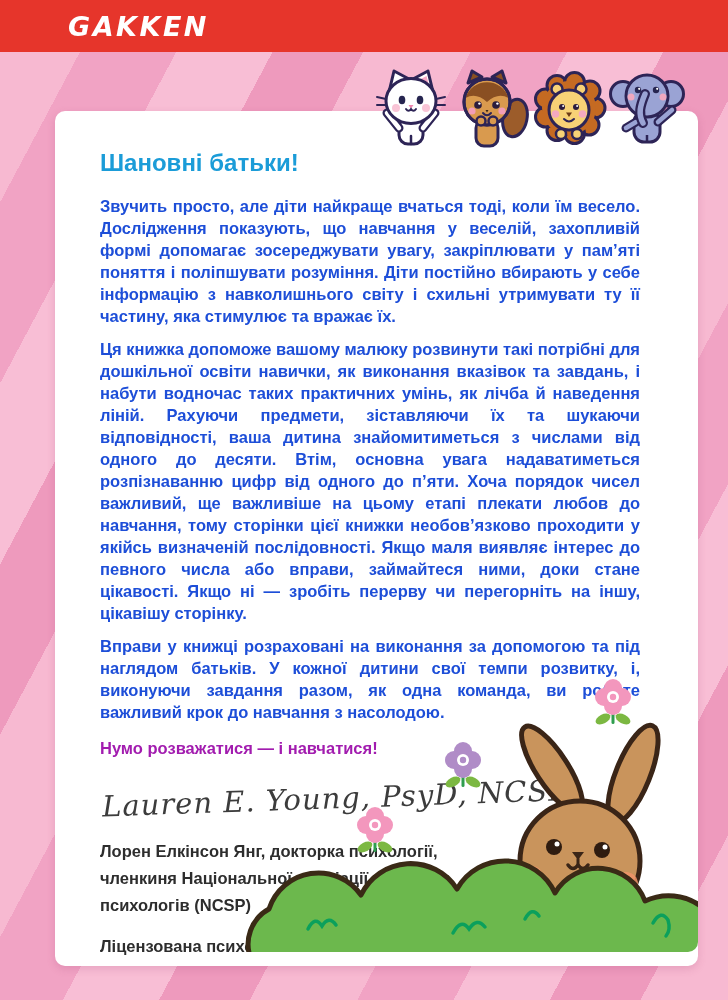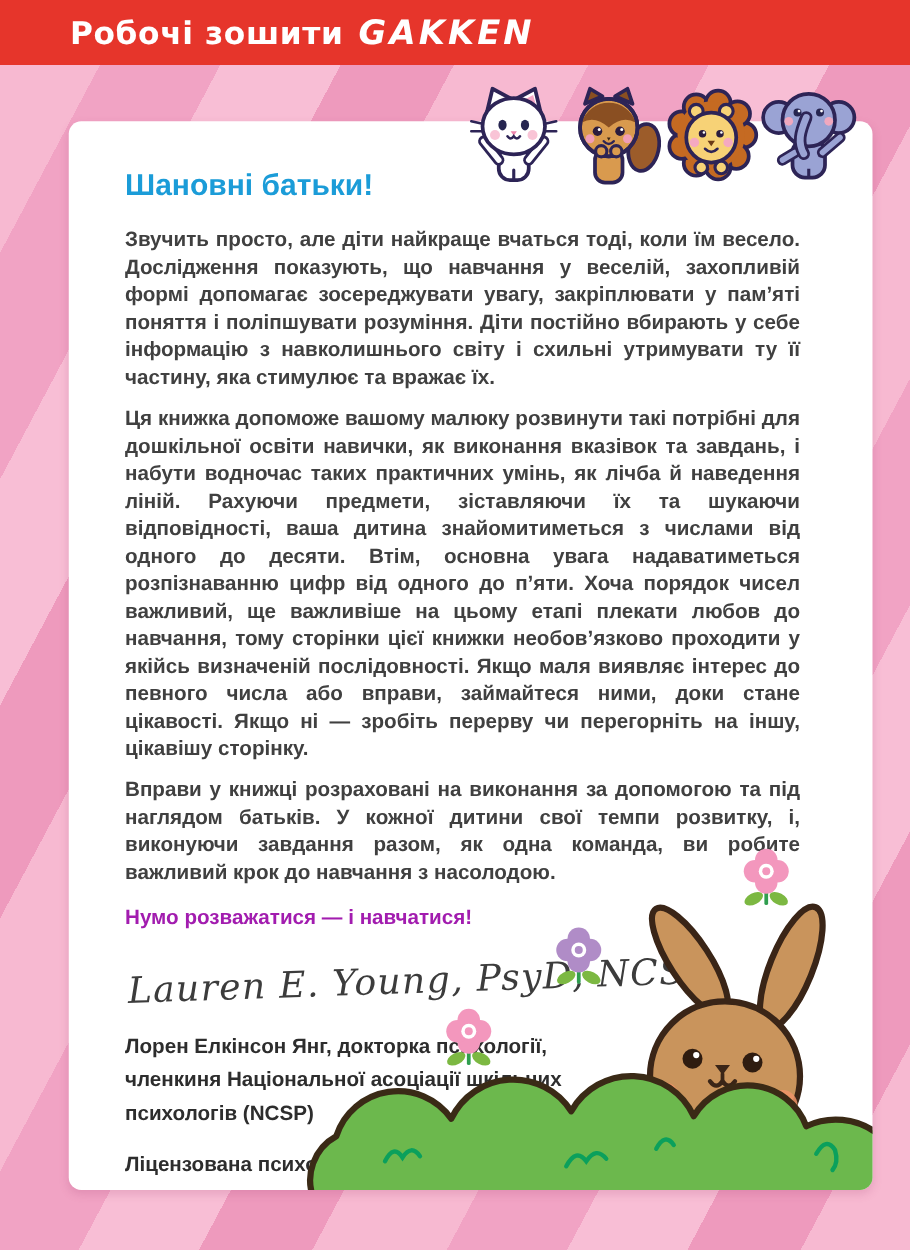--- a/index.html
+++ b/index.html
@@ -12,27 +12,27 @@
       #f8bed5 180px 265px, #ee9abd 265px 345px);}
   
   .header-bar{position:absolute;left:0;top:0;width:728px;height:52px;
     background:#e6352b;display:flex;align-items:center;padding-left:56px;
     box-sizing:border-box;z-index:5;}
   .header-bar .series{color:#fff;font-size:25px;font-weight:700;letter-spacing:.5px;
     font-family:"DejaVu Sans",sans-serif;}
   .header-bar .brand{color:#fff;font-size:27px;font-weight:800;letter-spacing:2.5px;
     margin-left:12px;font-family:"DejaVu Sans",sans-serif;font-style:italic;}
   
-  .card{position:absolute;left:55px;top:97px;width:643px;height:855px;
+  .card{position:absolute;left:55px;top:111px;width:643px;height:855px;
     background:#ffffff;border-radius:10px;z-index:2;overflow:hidden;
     box-shadow:0 3px 8px rgba(160,60,110,.20);box-sizing:border-box;
     padding:0 58px 0 45px;}
   .card h1{color:#1b9cd8;font-size:24px;font-weight:800;margin:38px 0 18px 0;
     position:relative;z-index:3;}
-  .card p.body{color:#404040;font-size:16.5px;line-height:22px;font-weight:600;
+  .card p.body{color:#1d4ed8;font-size:16.5px;line-height:22px;font-weight:600;
     text-align:justify;margin:0 0 11px 0;position:relative;z-index:3;}
   .card p.closing{color:#a21caf;font-size:16.5px;font-weight:600;margin:16px 0 0 0;
     position:relative;z-index:3;}
   .signature{font-family:"DejaVu Serif",serif;font-style:italic;font-size:29px;
     color:#3c3c3c;margin:22px 0 0 2px;transform:rotate(-2deg);
     letter-spacing:1px;position:relative;z-index:3;white-space:nowrap;}
   .credentials{color:#2d2d2d;font-size:16.5px;line-height:27px;font-weight:600;
     max-width:365px;margin:24px 0 0 0;position:relative;z-index:3;}
   .license{color:#2d2d2d;font-size:16.5px;font-weight:600;margin:18px 0 0 0;
     position:relative;z-index:3;}
@@ -43,21 +43,20 @@
   
   .scene{position:absolute;left:55px;top:657px;width:643px;height:295px;
     z-index:2;pointer-events:none;border-radius:0 0 10px 10px;overflow:hidden;}
 </style>
 </head>
 <body>
 
 <div class="page-bg"></div>
 
 <div class="header-bar">
-  <span class="series">Робочі зошити</span>
   <span class="brand">GAKKEN</span>
 </div>
 
 <svg class="animal cat" width="78" height="82" viewBox="0 0 78 82">
   <g stroke="#2d2456" stroke-width="3" stroke-linejoin="round" stroke-linecap="round">
     <path d="M17,26 L22,5 L37,13 Z" fill="#fff"></path>
     <path d="M61,26 L56,5 L41,13 Z" fill="#fff"></path>
     <path d="M57,19 L54.5,10 L47,14 Z" fill="#f6a8c6" stroke="none"></path>
     <rect x="27" y="52" width="24" height="26" rx="9" fill="#fff"></rect>
     <path d="M27,62 L15,47" stroke-width="9" fill="none"></path>

